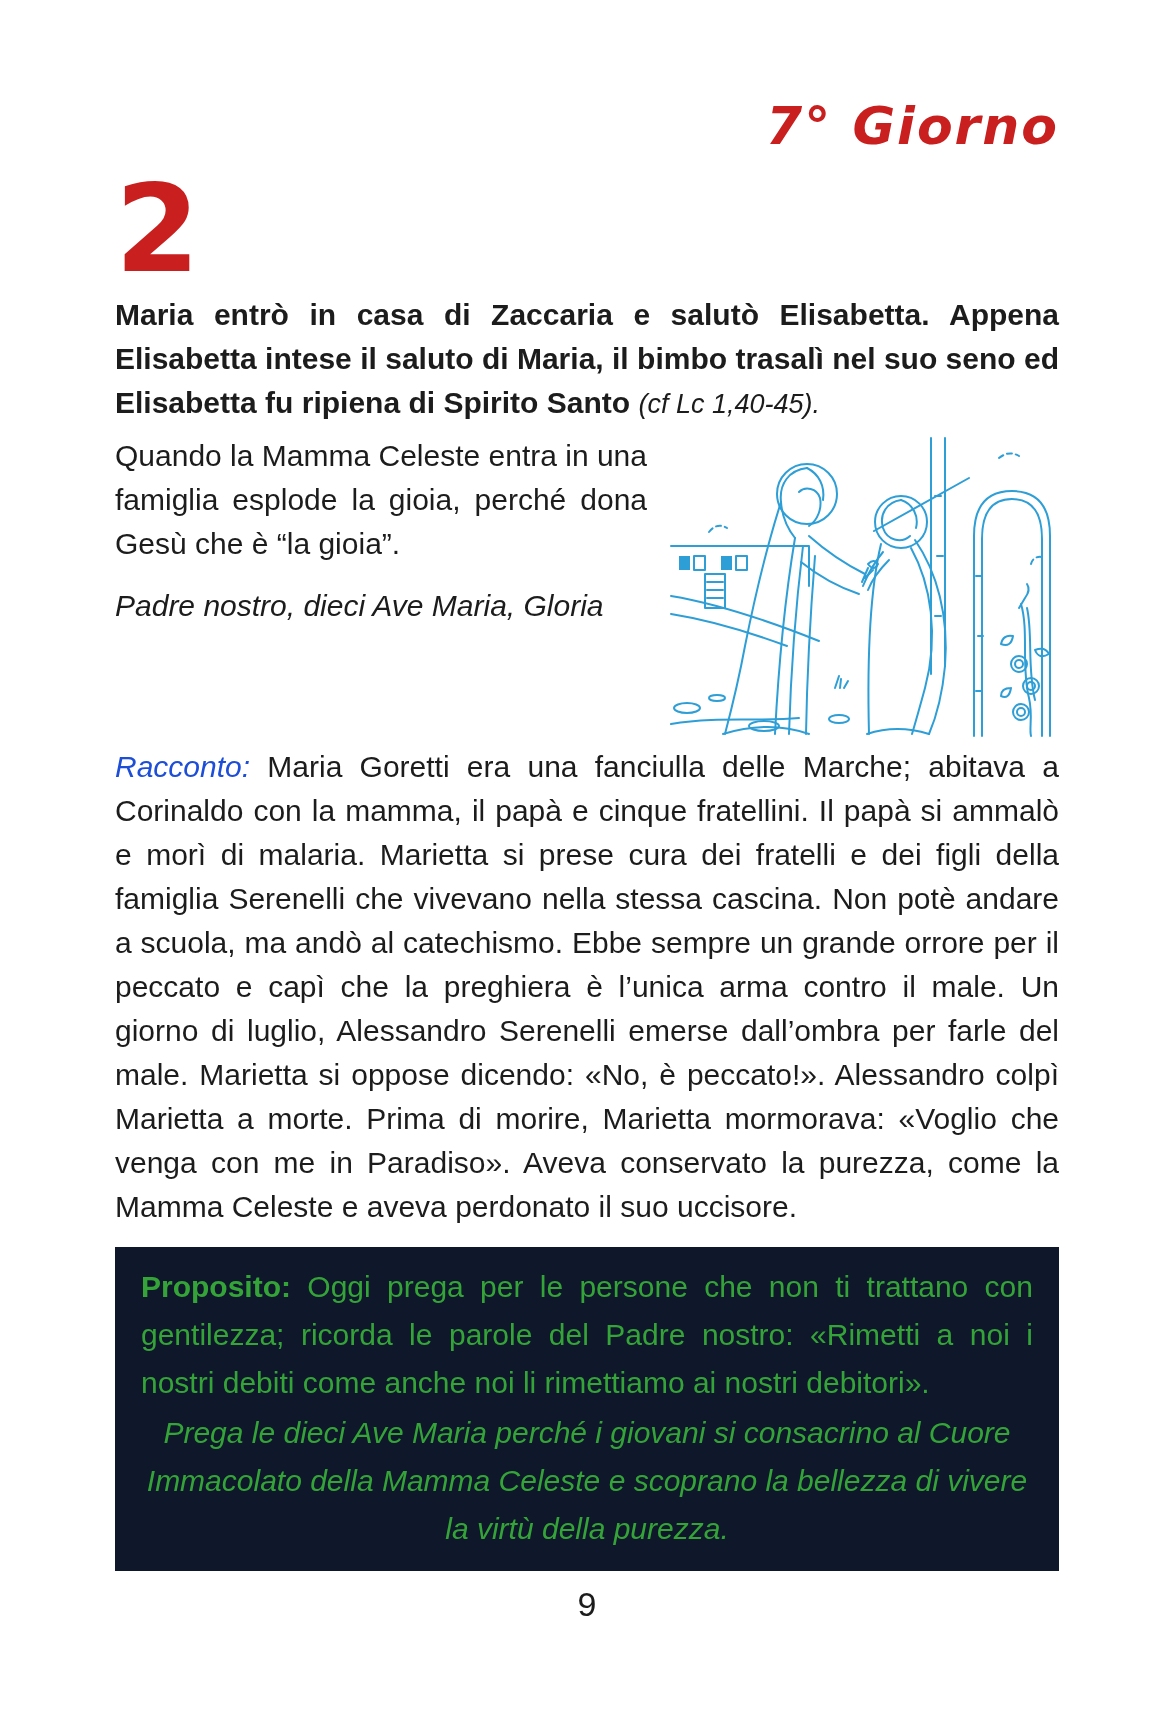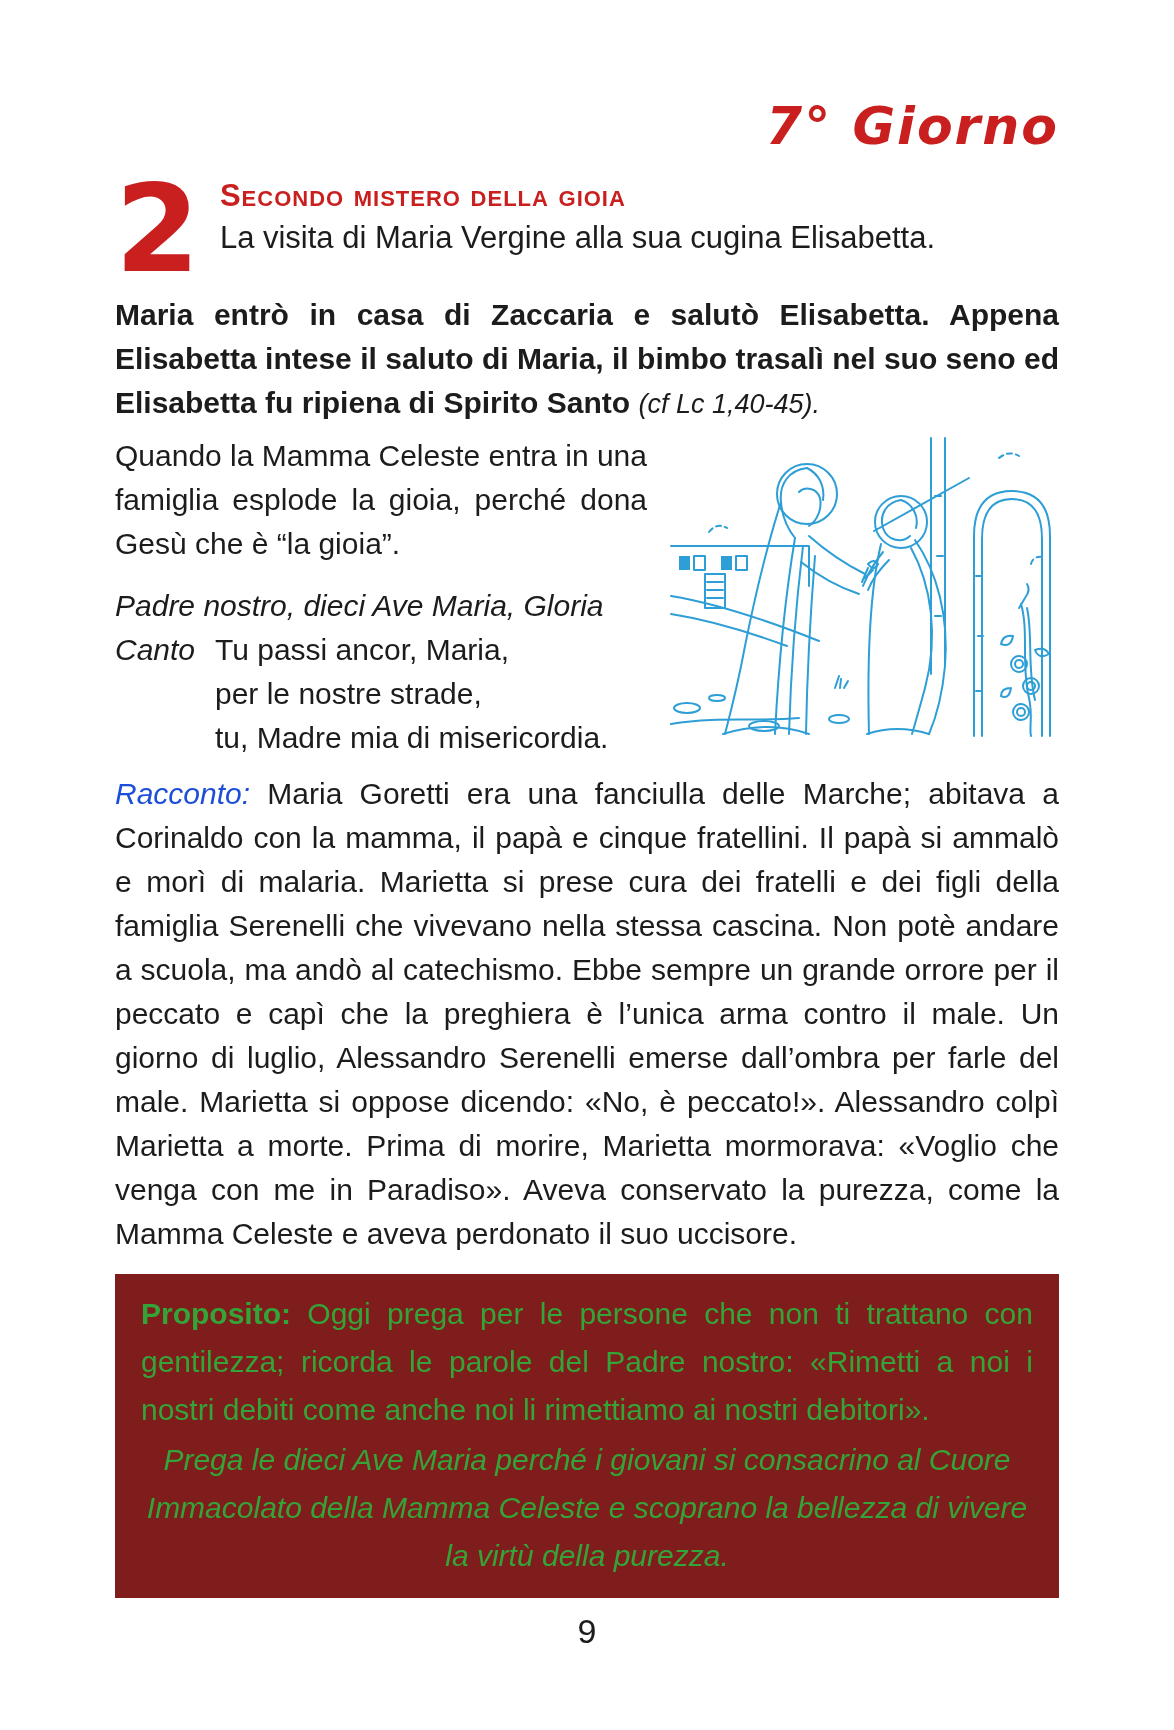--- a/index.html
+++ b/index.html
@@ -119,21 +119,21 @@
     text-align: justify;
   }
   .story-label {
     font-style: italic;
     color: #1d4ed8;
   }
 
   
   .proposito {
     margin-top: 18px;
-    background: #7f1d1d;
+    background: #0f172a;
     padding: 16px 26px 18px 26px;
     color: #35a438;
     font-size: 30px;
     font-weight: 300;
     line-height: 48px;
     text-align: justify;
   }
   .proposito-label { font-weight: bold; }
   .proposito-italic {
     font-style: italic;
@@ -152,24 +152,20 @@
 </style>
 </head>
 <body>
 
 <div class="page">
 
   <div class="day-title">7° Giorno</div>
 
   <div class="mystery">
     <div class="mystery-number">2</div>
-    <div class="mystery-texts">
-      <div class="mystery-heading">Secondo mistero della gioia</div>
-      <div class="mystery-subtitle">La visita di Maria Vergine alla sua cugina Elisabetta.</div>
-    </div>
   </div>
 
   <p class="scripture"><span>Maria entrò in casa di Zaccaria e salutò Elisabetta. Appena Elisabetta intese il saluto di Maria, il bimbo trasalì nel suo seno ed Elisabetta fu ripiena di Spirito Santo</span> <span class="reference">(cf Lc 1,40-45).</span></p>
 
   <div class="wrap-zone">
 
     <svg class="illustration" viewBox="0 0 390 305" fill="none" stroke="#2e9ed6" stroke-width="2" stroke-linecap="round" stroke-linejoin="round">
 
       <path d="M2 110 H140 M140 110 V150"></path>
       <rect x="10" y="120" width="11" height="14" fill="#2e9ed6" stroke="none"></rect>
@@ -235,28 +231,20 @@
       <path d="M344 200 q-10 -2 -12 8 q10 4 12 -8"></path>
       <path d="M366 214 q10 -4 14 4 q-10 6 -14 -4"></path>
       <path d="M342 252 q-10 0 -10 8 q8 4 10 -8"></path>
       <path d="M350 172 l6 -10 M356 162 q6 -8 2 -14"></path>
     </svg>
 
     <p class="reflection">Quando la Mamma Celeste entra in una famiglia esplode la gioia, perché dona Gesù che è “la gioia”.</p>
 
     <p class="prayer-line">Padre nostro, dieci Ave Maria, Gloria</p>
 
-    <div class="canto">
-      <span class="canto-label">Canto</span>
-      <div class="canto-lines">
-        <div>Tu passi ancor, Maria,</div>
-        <div>per le nostre strade,</div>
-        <div>tu, Madre mia di misericordia.</div>
-      </div>
-    </div>
 
   </div>
 
   <p class="story"><span class="story-label">Racconto:</span> <span>Maria Goretti era una fanciulla delle Marche; abitava a Corinaldo con la mamma, il papà e cinque fratellini. Il papà si ammalò e morì di malaria. Marietta si prese cura dei fratelli e dei figli della famiglia Serenelli che vivevano nella stessa cascina. Non potè andare a scuola, ma andò al catechismo. Ebbe sempre un grande orrore per il peccato e capì che la preghiera è l’unica arma contro il male. Un giorno di luglio, Alessandro Serenelli emerse dall’ombra per farle del male. Marietta si oppose dicendo: «No, è peccato!». Alessandro colpì Marietta a morte. Prima di morire, Marietta mormorava: «Voglio che venga con me in Paradiso». Aveva conservato la purezza, come la Mamma Celeste e aveva perdonato il suo uccisore.</span></p>
 
   <div class="proposito">
     <div><span class="proposito-label">Proposito:</span> <span>Oggi prega per le persone che non ti trattano con gentilezza; ricorda le parole del Padre nostro: «Rimetti a noi i nostri debiti come anche noi li rimettiamo ai nostri debitori».</span></div>
     <div class="proposito-italic">Prega le dieci Ave Maria perché i giovani si consacrino al Cuore Immacolato della Mamma Celeste e scoprano la bellezza di vivere la virtù della purezza.</div>
   </div>
 

